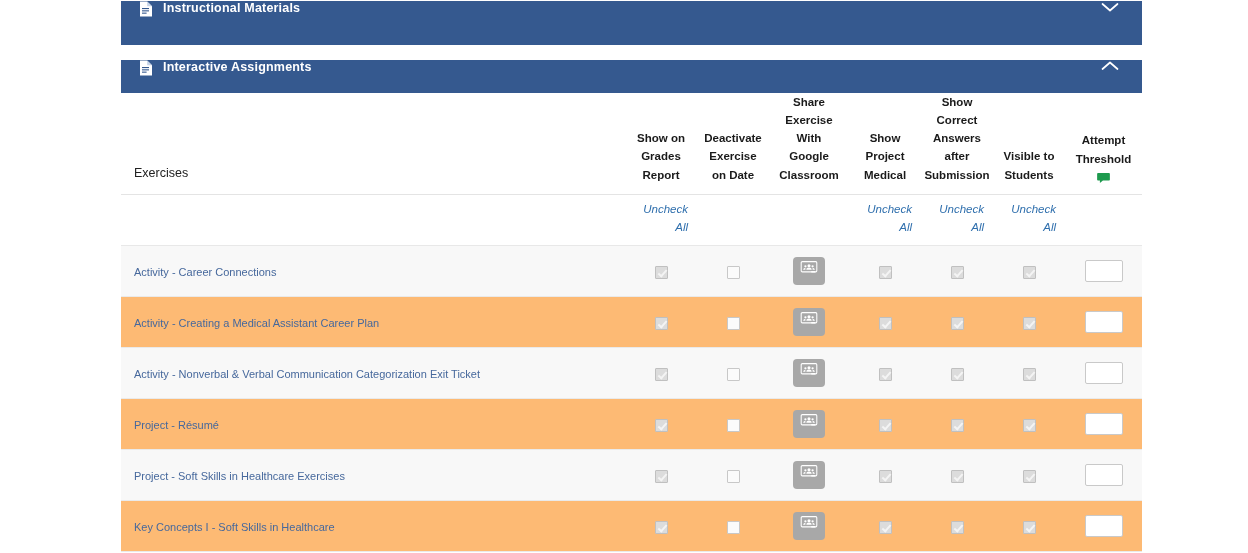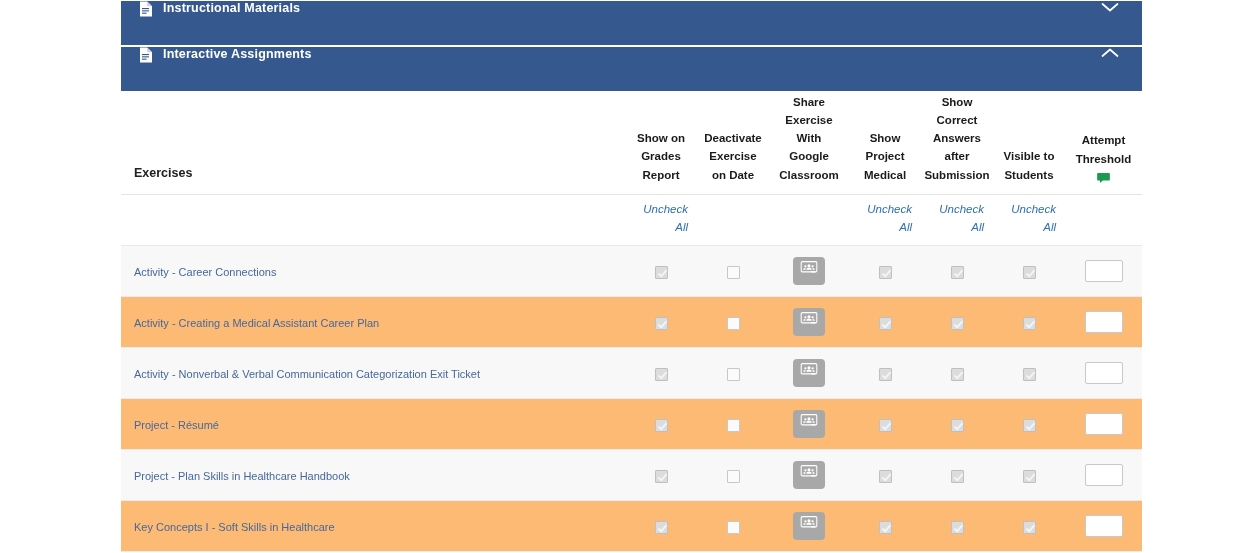--- a/index.html
+++ b/index.html
@@ -23,21 +23,21 @@
     left: 121px;
     width: 1021px;
     height: 45px;
     background: #35598f;
     display: flex;
     align-items: flex-start;
     cursor: pointer;
     border-bottom: 1px solid #ffffff;
   }
   .section-bar.first { top: 1px; }
-  .section-bar.second { top: 47px; }
+  .section-bar.second { top: 60px; }
 
   .sec-icon {
     margin-left: 18px;
     width: 14px; height: 16px;
     flex: 0 0 auto;
     display: block;
   }
   .sec-title {
     margin-left: 10px;
     color: #ffffff;
@@ -83,21 +83,21 @@
     font-weight: bold;
     font-size: 11.5px;
     color: #1a1a1a;
     line-height: 1.58;
     text-align: center;
     border-bottom: 1px solid #e4e4e4;
   }
   thead th.name-head {
     text-align: left;
     padding-left: 13px;
-    font-weight: bold;
+    font-weight: normal;
     font-size: 12.5px;
     color: #212121;
   }
   th .hl { display: block; }
 
   .comment-bubble {
     display: block;
     margin: 4px auto 0 auto;
     width: 13px; height: 12px;
   }
@@ -397,21 +397,21 @@
                   <path d="M3.4 11.4 c0-1.4 1.3-2.2 2.9-2.2 v2.2 z" fill="#ffffff"></path>
                   <path d="M18.6 11.4 c0-1.4-1.3-2.2-2.9-2.2 v2.2 z" fill="#ffffff"></path>
                   <rect x="13.8" y="13.2" width="5.6" height="1.8" rx="0.5" fill="#ffffff"></rect>
                 </svg></span></td>
             <td><span class="cbx checked"></span></td>
             <td><span class="cbx checked"></span></td>
             <td><span class="cbx checked"></span></td>
             <td><input class="attempt-input" type="text" value="" style=""></td>
           </tr>
           <tr class="odd">
-            <td class="name-cell"><a class="ex-link" href="#">Project - Plan Skills in Healthcare Handbook</a></td>
+            <td class="name-cell"><a class="ex-link" href="#">Project - Soft Skills in Healthcare Exercises</a></td>
             <td><span class="cbx checked"></span></td>
             <td><span class="cbx"></span></td>
             <td><span class="gc-btn"><svg viewBox="0 0 22 17" width="22" height="17">
                   <rect x="0.8" y="0.8" width="20.4" height="13.4" rx="1.4" fill="none" stroke="#ffffff" stroke-width="1.4"></rect>
                   <circle cx="11" cy="6.2" r="2" fill="#ffffff"></circle>
                   <circle cx="6.3" cy="6.9" r="1.5" fill="#ffffff"></circle>
                   <circle cx="15.7" cy="6.9" r="1.5" fill="#ffffff"></circle>
                   <path d="M7.5 11.4 c0-1.9 1.6-3 3.5-3 s3.5 1.1 3.5 3 z" fill="#ffffff"></path>
                   <path d="M3.4 11.4 c0-1.4 1.3-2.2 2.9-2.2 v2.2 z" fill="#ffffff"></path>
                   <path d="M18.6 11.4 c0-1.4-1.3-2.2-2.9-2.2 v2.2 z" fill="#ffffff"></path>

